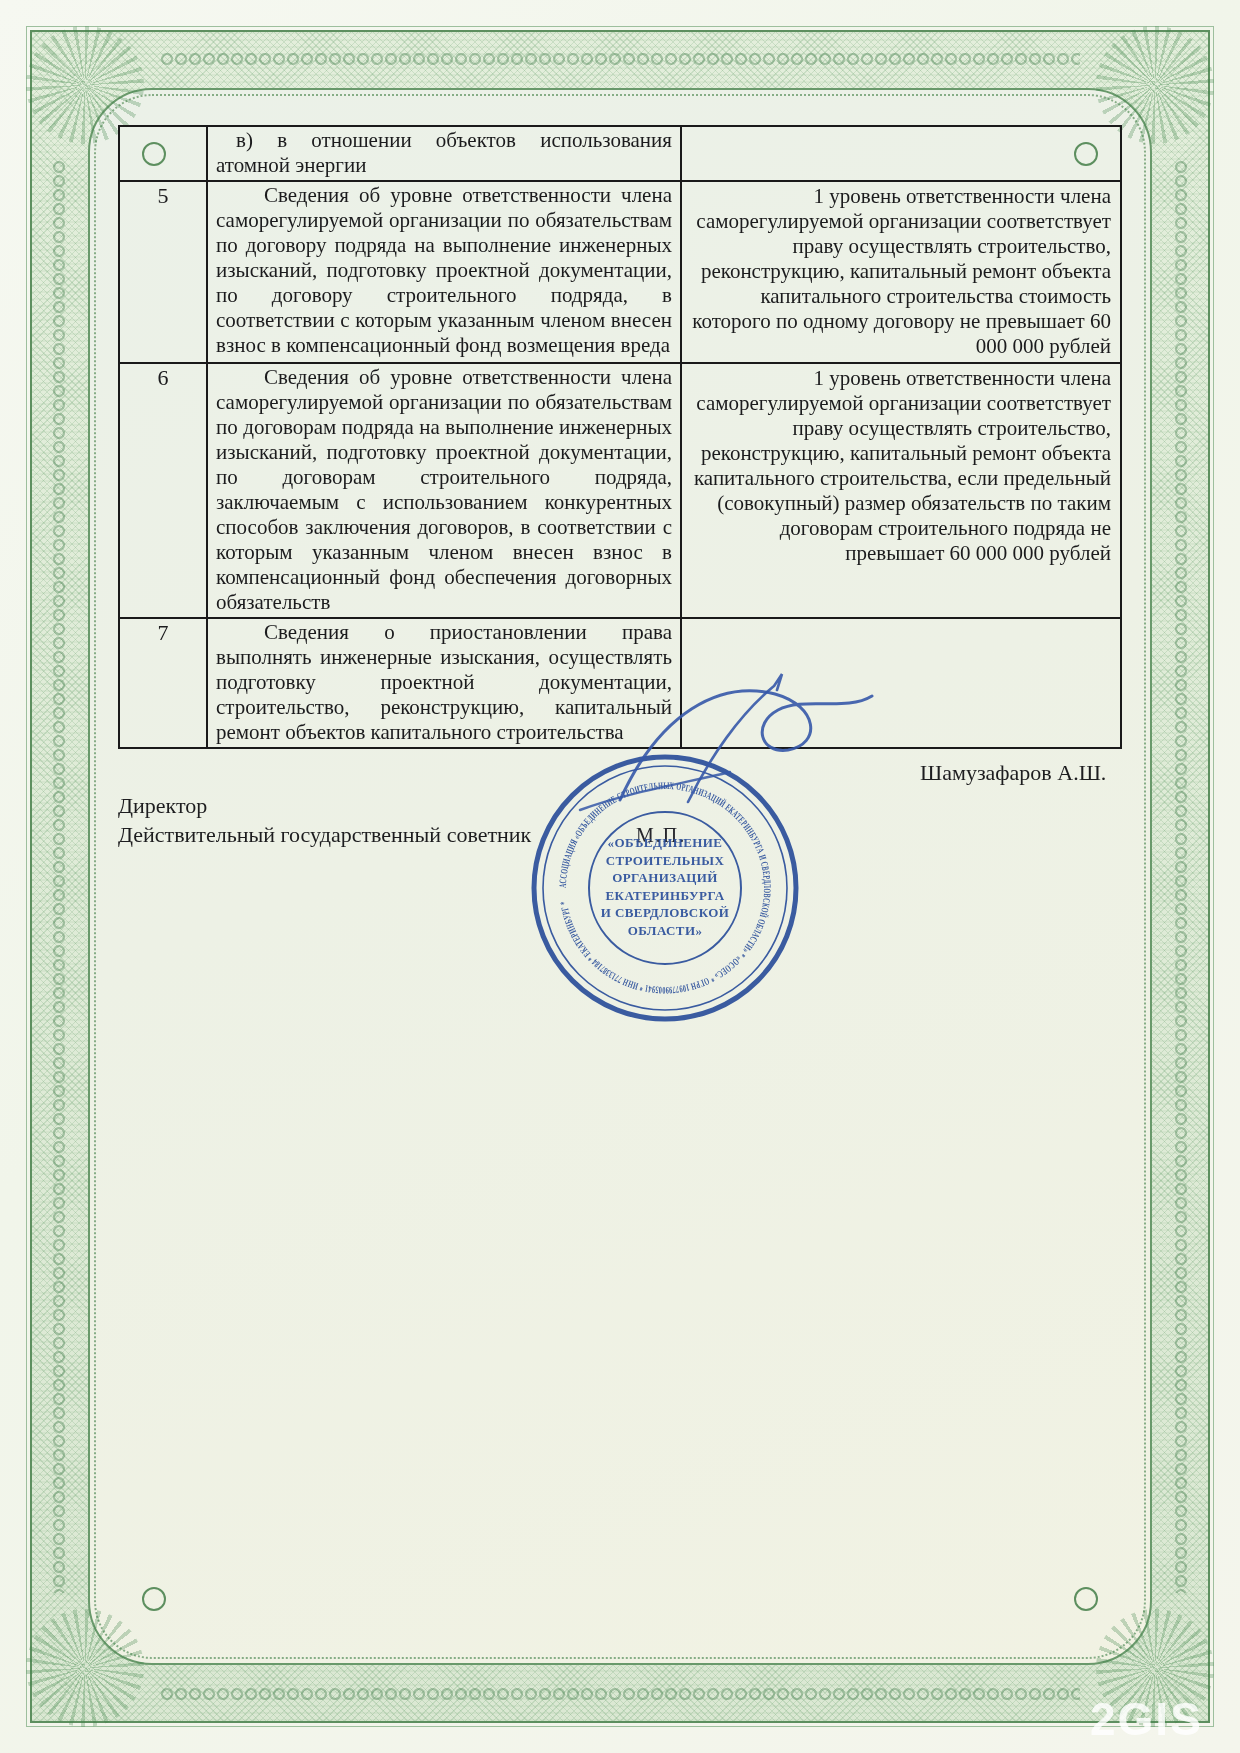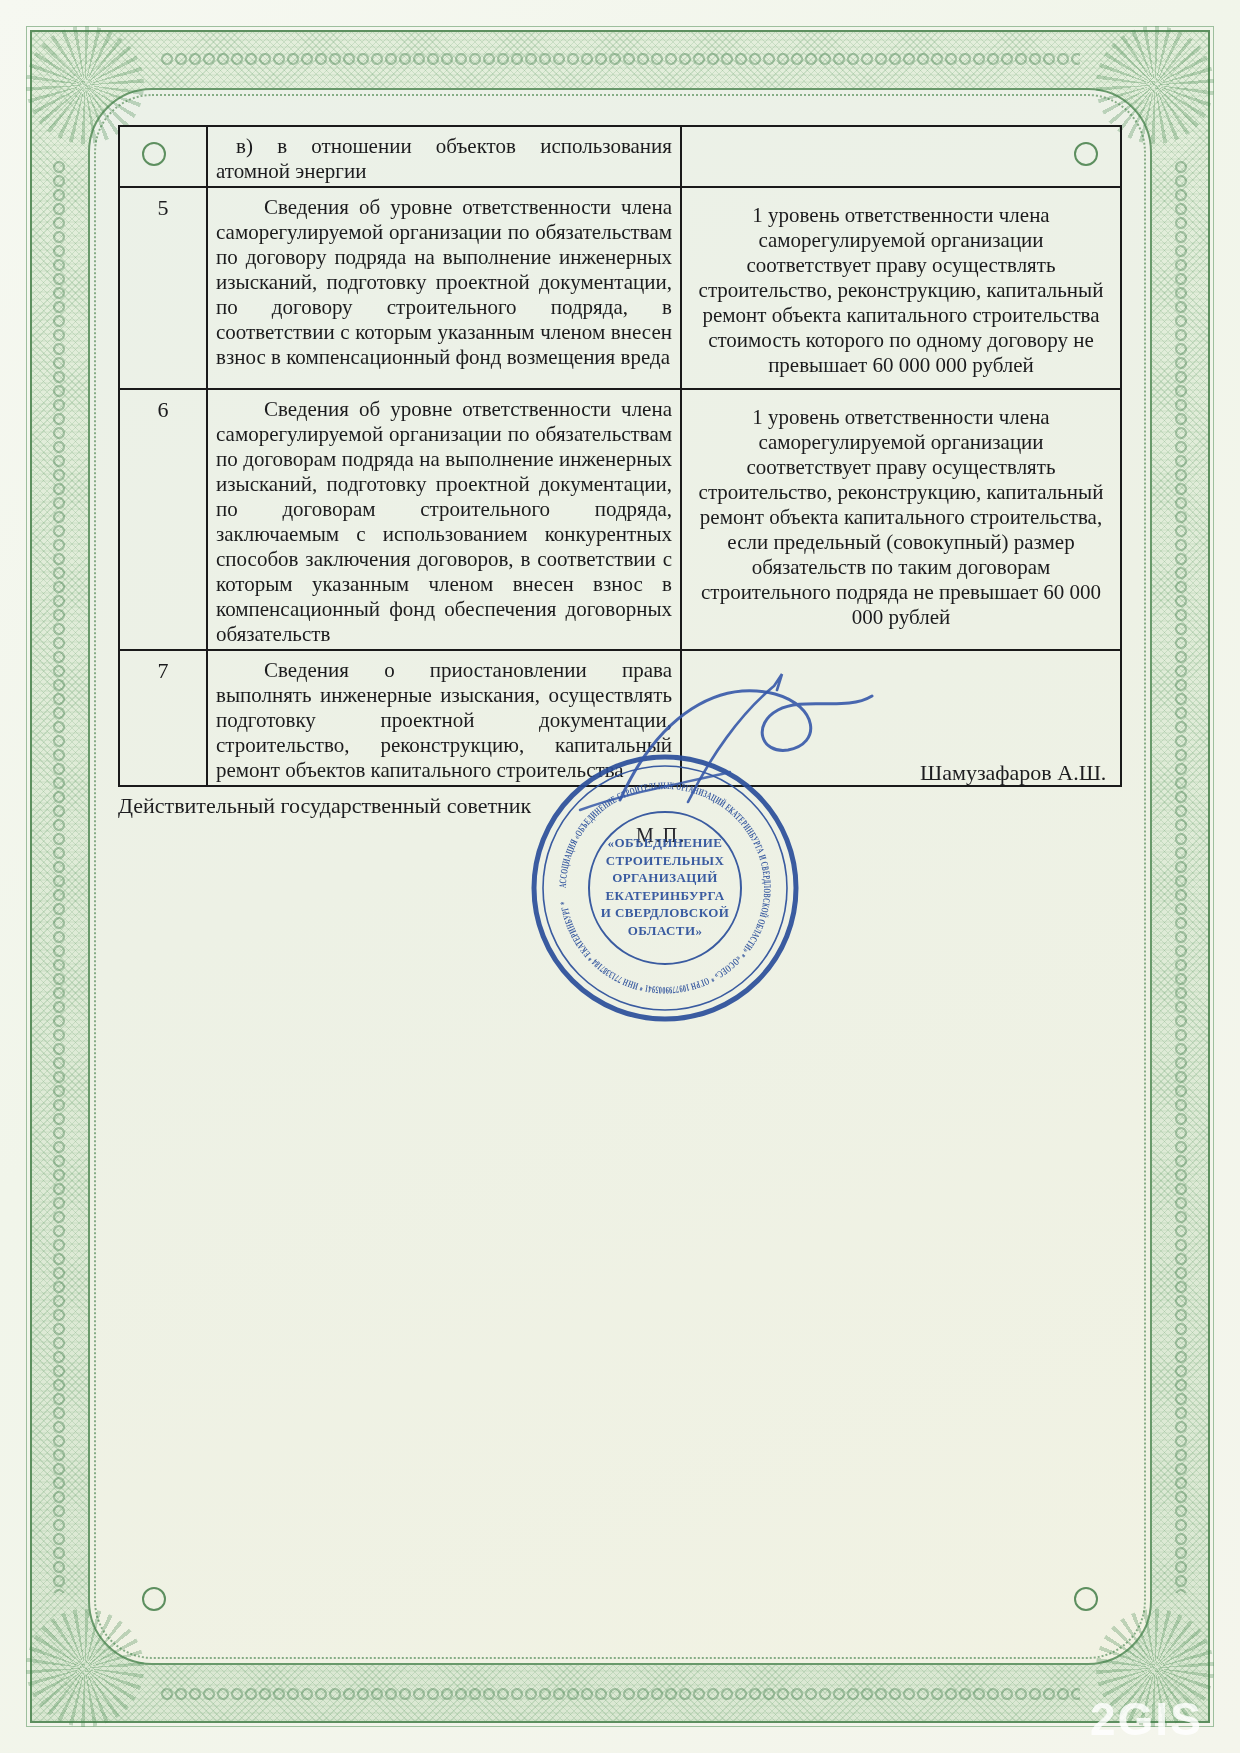--- a/index.html
+++ b/index.html
@@ -41,26 +41,26 @@
     background:radial-gradient(circle 6.5px at 7px 7px, transparent 3.5px, rgba(60,120,70,.42) 4px 5.5px, transparent 6.5px);
     background-size:14px 14px;background-repeat:repeat-y;}
   .chain.top{top:52px}.chain.bottom{bottom:52px}.chain.left{left:52px}.chain.right{right:52px}
 
   
   table.reg{
     position:absolute;left:118px;top:125px;width:1002px;z-index:5;
     border-collapse:collapse;table-layout:fixed;
     font-size:21px;line-height:25px;color:#1b1b1d;
   }
-  table.reg td{border:2px solid #1a1a1a;vertical-align:top;padding:7px 8px 2px 8px;background:transparent;}
+  table.reg td{border:2px solid #1a1a1a;vertical-align:top;padding:1px 8px 2px 8px;background:transparent;}
   td.num{text-align:center;font-size:22px;padding-top:3px;}
   td.desc p{margin:0;text-align:justify;text-indent:48px;}
   tr.r-v td.desc p{text-indent:20px;}
   td.val{padding-left:5px;}
-  td.val p{margin:8px;text-align:center;}
+  td.val p{margin:1px;text-align:right;}
   tr.h50{height:50px}tr.h182{height:182px}tr.h248{height:248px}tr.h128{height:128px}
 
   
   .sig-titles{position:absolute;left:118px;top:791px;z-index:5;font-size:22px;line-height:29px;}
   .sig-name{position:absolute;left:920px;top:748px;z-index:5;font-size:22px;margin-top:12px;}
   .seal-mark{position:absolute;left:636px;top:824px;z-index:5;font-size:20px;letter-spacing:2px;color:#26262c;}
 
   
   .stamp{position:absolute;left:525px;top:748px;width:280px;height:280px;z-index:6;opacity:.92;}
   .stamp svg{position:absolute;left:0;top:0;}
@@ -139,20 +139,21 @@
             <p>Сведения о приостановлении права выполнять инженерные изыскания, осуществлять подготовку проектной документации, строительство, реконструкцию, капитальный ремонт объектов капитального строительства</p>
           </td>
         <td class="val">
             <p></p>
           </td>
       </tr>
     </tbody>
   </table>
 
   <div class="sig-titles">
+    <div>Директор</div>
     <div>Действительный государственный советник</div>
   </div>
   <div class="sig-name">Шамузафаров А.Ш.</div>
   <div class="seal-mark">М.П.</div>
 
   <div class="stamp">
     <svg width="280" height="280" viewBox="0 0 280 280">
       <circle cx="140" cy="140" r="131" fill="none" stroke="#2b4f9b" stroke-width="5"></circle>
       <circle cx="140" cy="140" r="122" fill="none" stroke="#2b4f9b" stroke-width="1.6"></circle>
       <circle cx="140" cy="140" r="76" fill="none" stroke="#2b4f9b" stroke-width="2"></circle>

